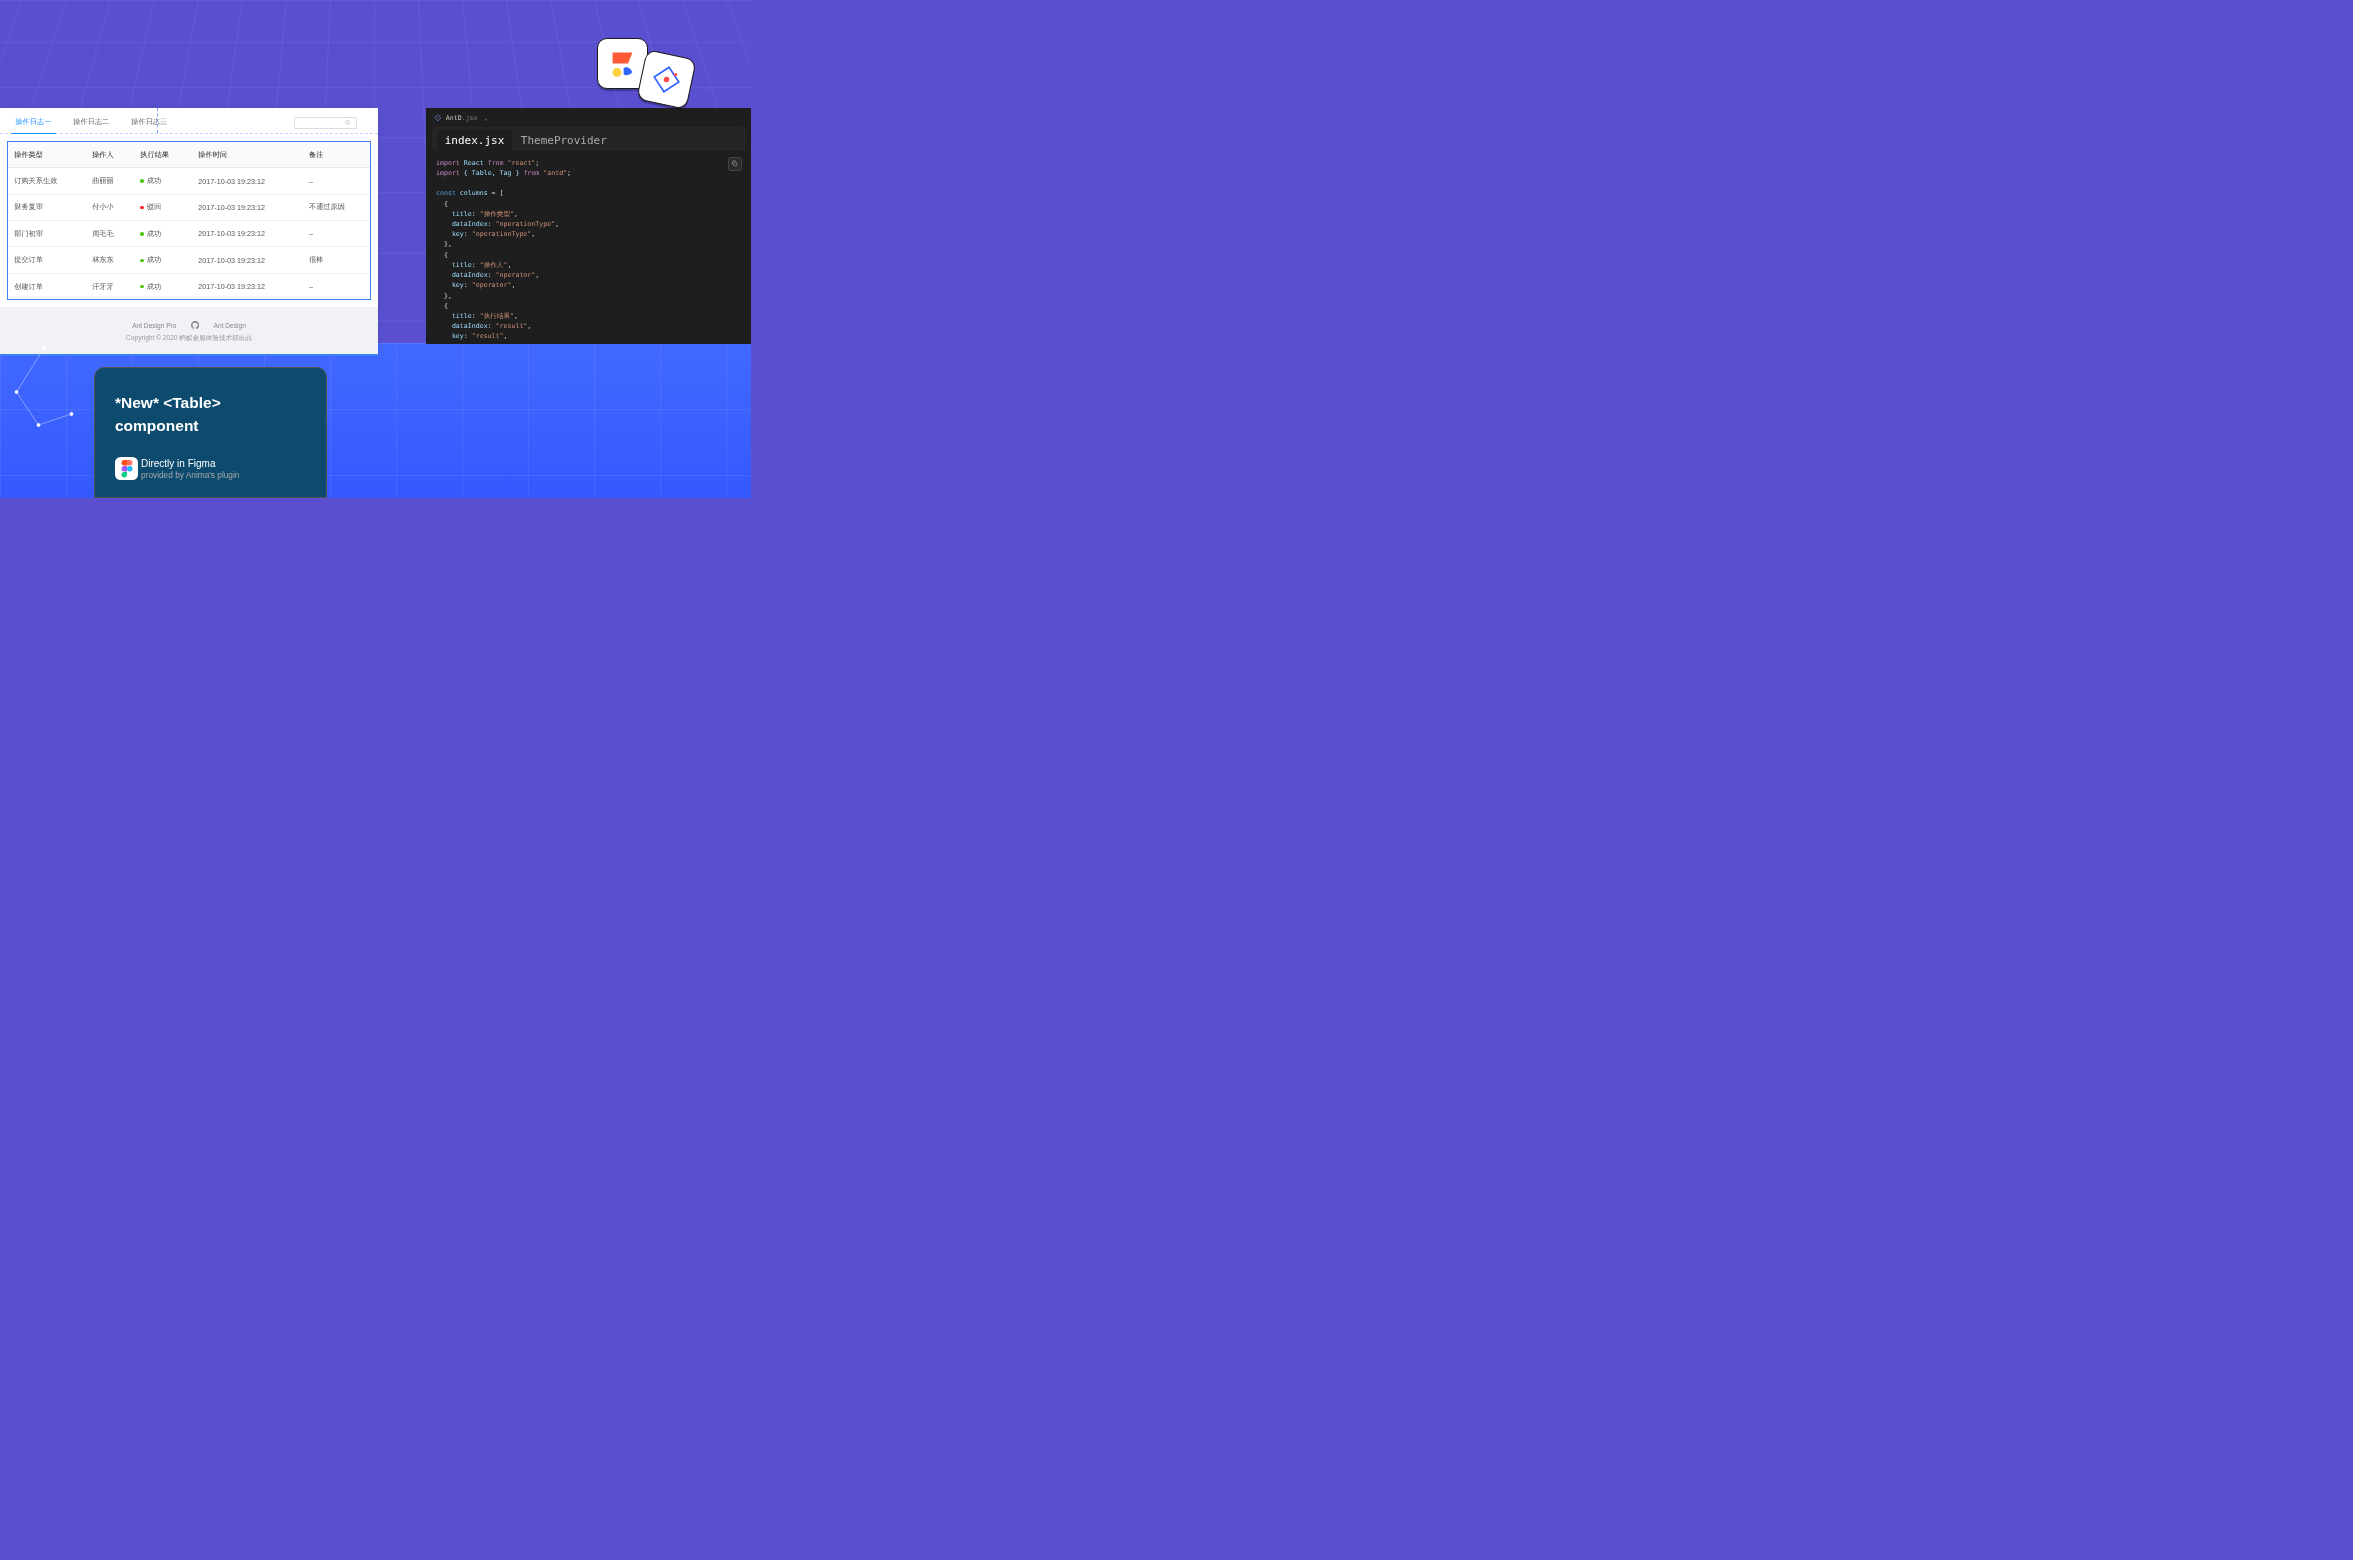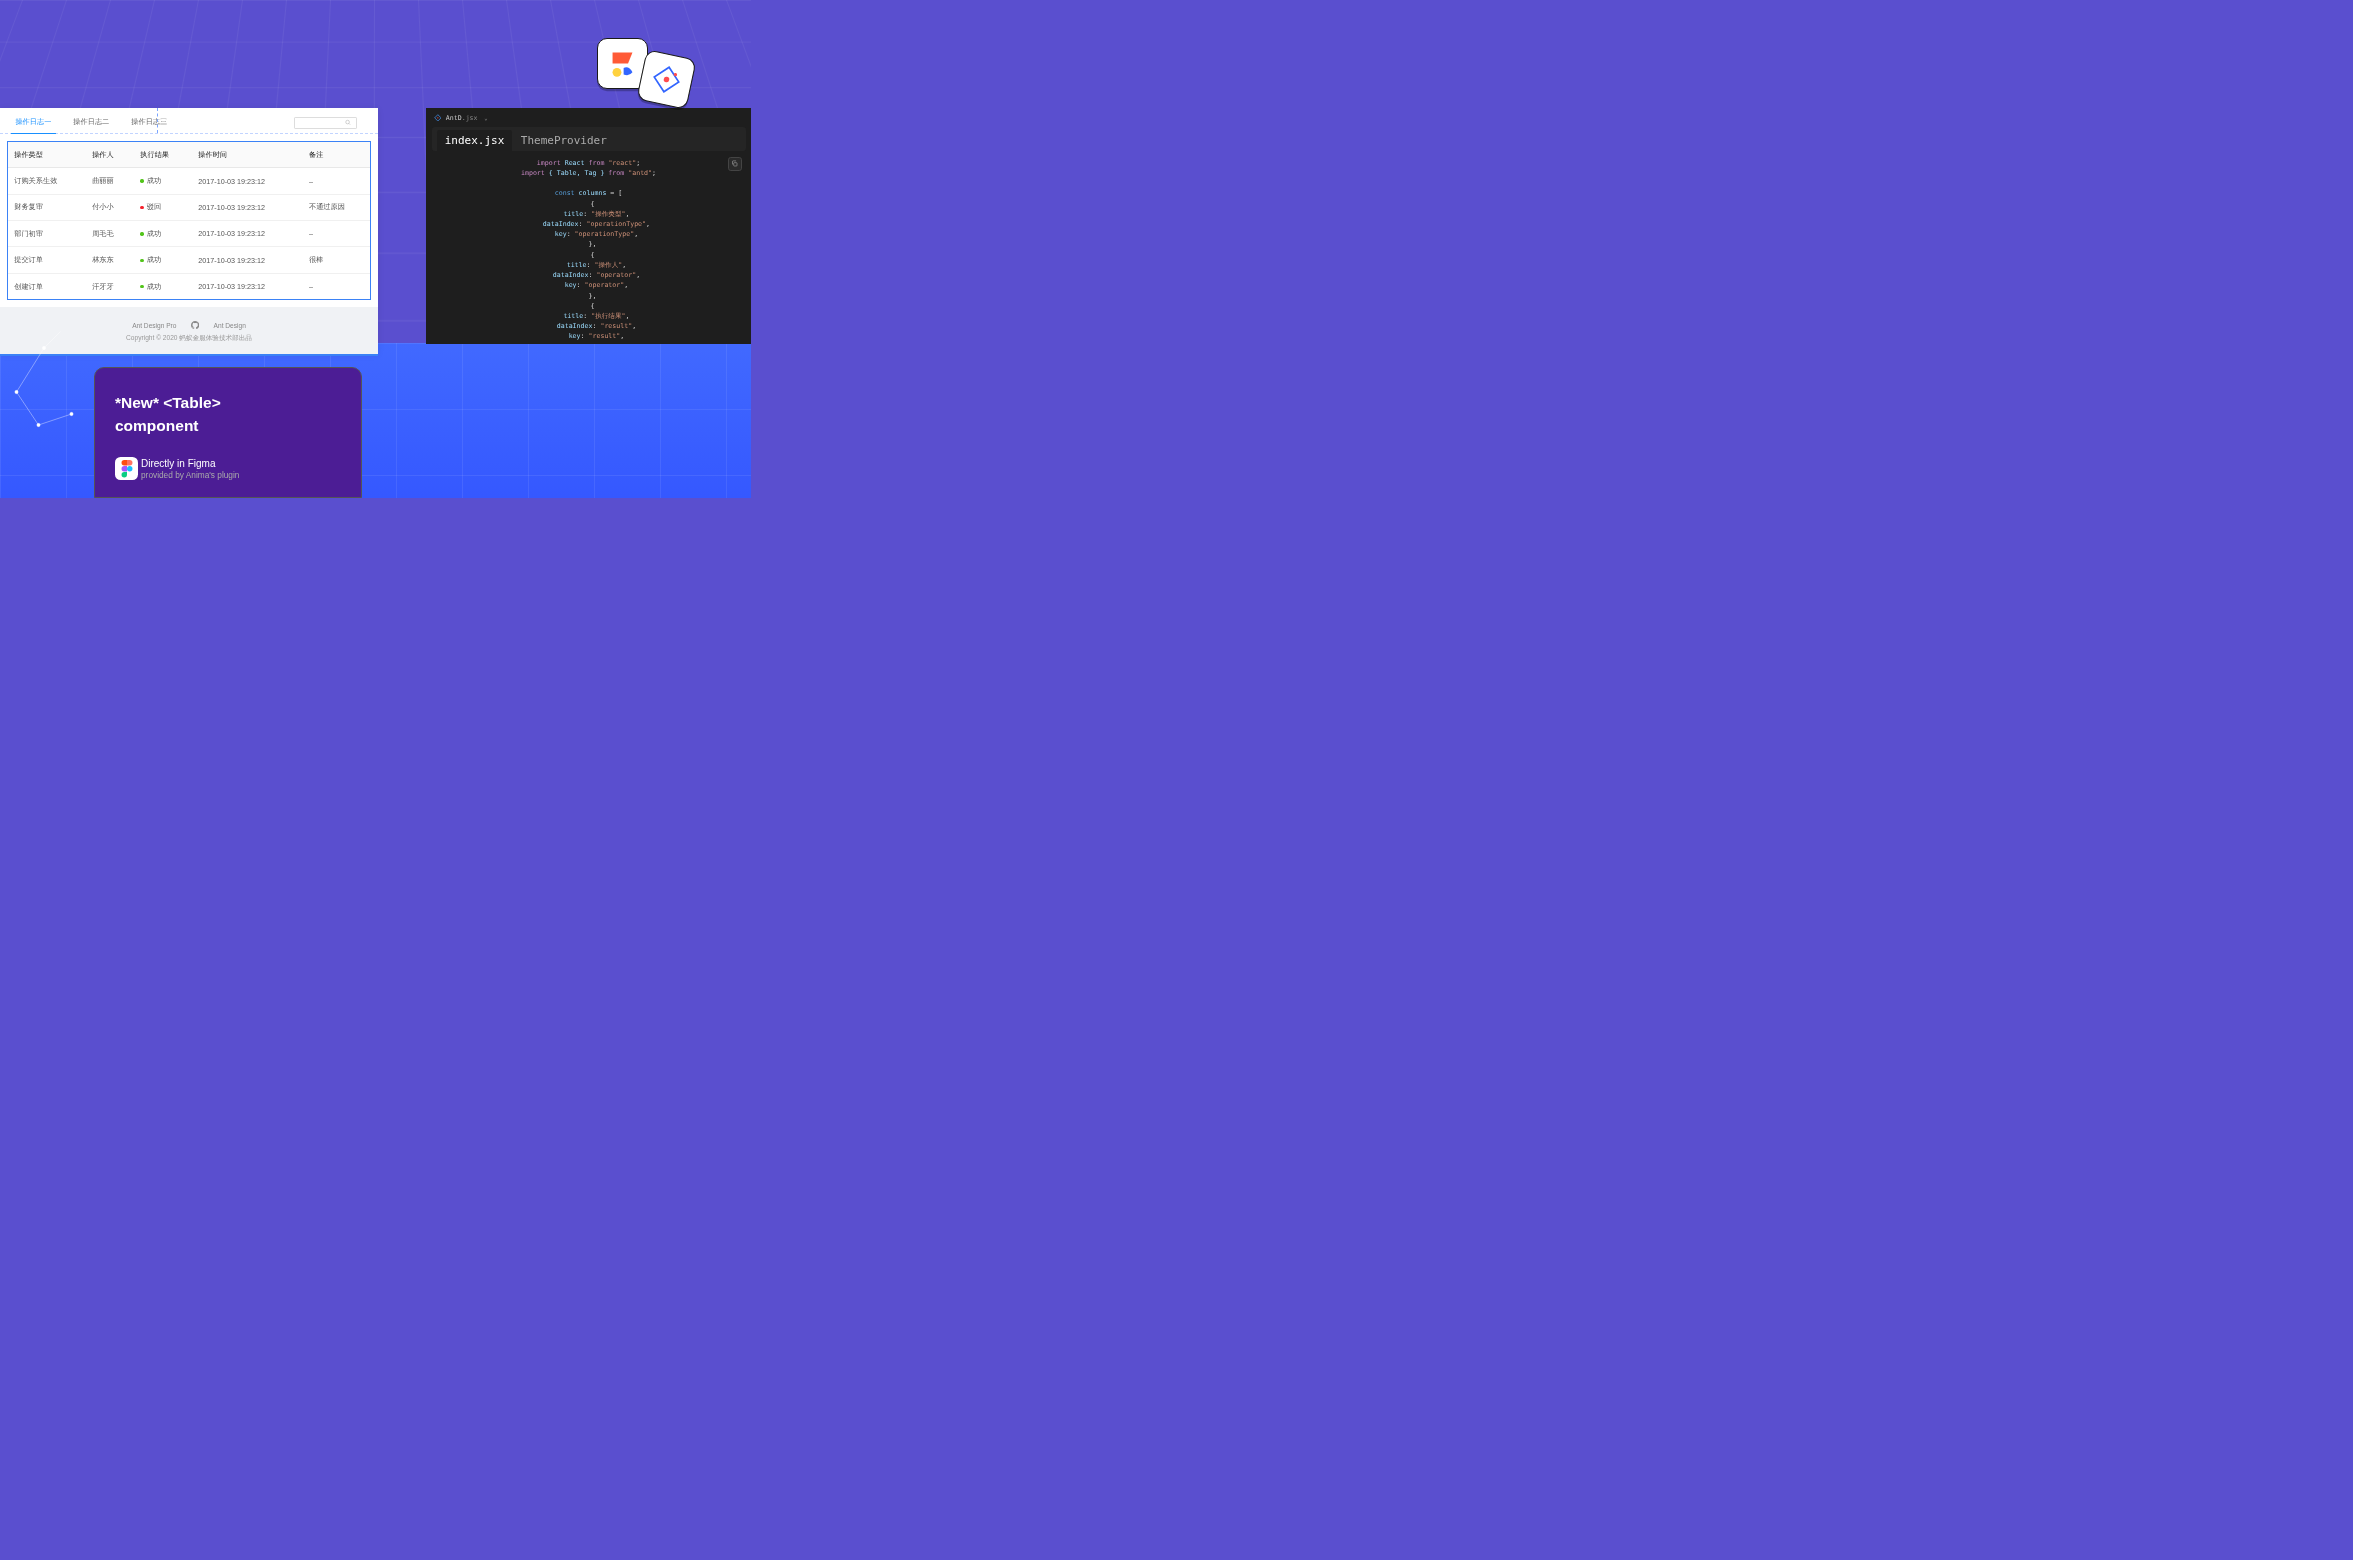--- a/index.html
+++ b/index.html
@@ -196,21 +196,20 @@
   position: absolute;
   top: 108px;
   left: 426px;
   right: 0;
   height: 236px;
   background: #1e1e1e;
   color: #d4d4d4;
   font-family: "SF Mono", Menlo, Consolas, monospace;
   font-size: 6.6px;
   overflow: hidden;
-  text-align: center;
 }
 .editor-header {
   display: flex;
   align-items: center;
   padding: 5.5px 7.7px 2.2px 7.7px;
   gap: 4.4px;
 }
 .antd-logo { width: 7.7px; height: 7.7px; }
 .editor-title { color: #ccc; font-size: 6.6px; }
 .editor-title .ext { color: #888; }
@@ -262,22 +261,22 @@
 .tk-pun { color: #d4d4d4; }
 .tk-lit { color: #569cd6; }
 .tk-paren { color: #ffd700; }
 .tk-arrow { color: #569cd6; }
 
 
 .promo-card {
   position: absolute;
   left: 94px;
   bottom: 0;
-  width: 268px;
-  background: #4c1d95;
+  width: 233px;
+  background: #0c4a6e;
   border-radius: 10px 10px 0 0;
   padding: 24px 20px 16.6px 20px;
   color: #fff;
   z-index: 40;
   border: 0.6px solid #555;
 }
 .promo-card h2 {
   font-size: 15.5px;
   font-weight: 600;
   line-height: 1.45;

